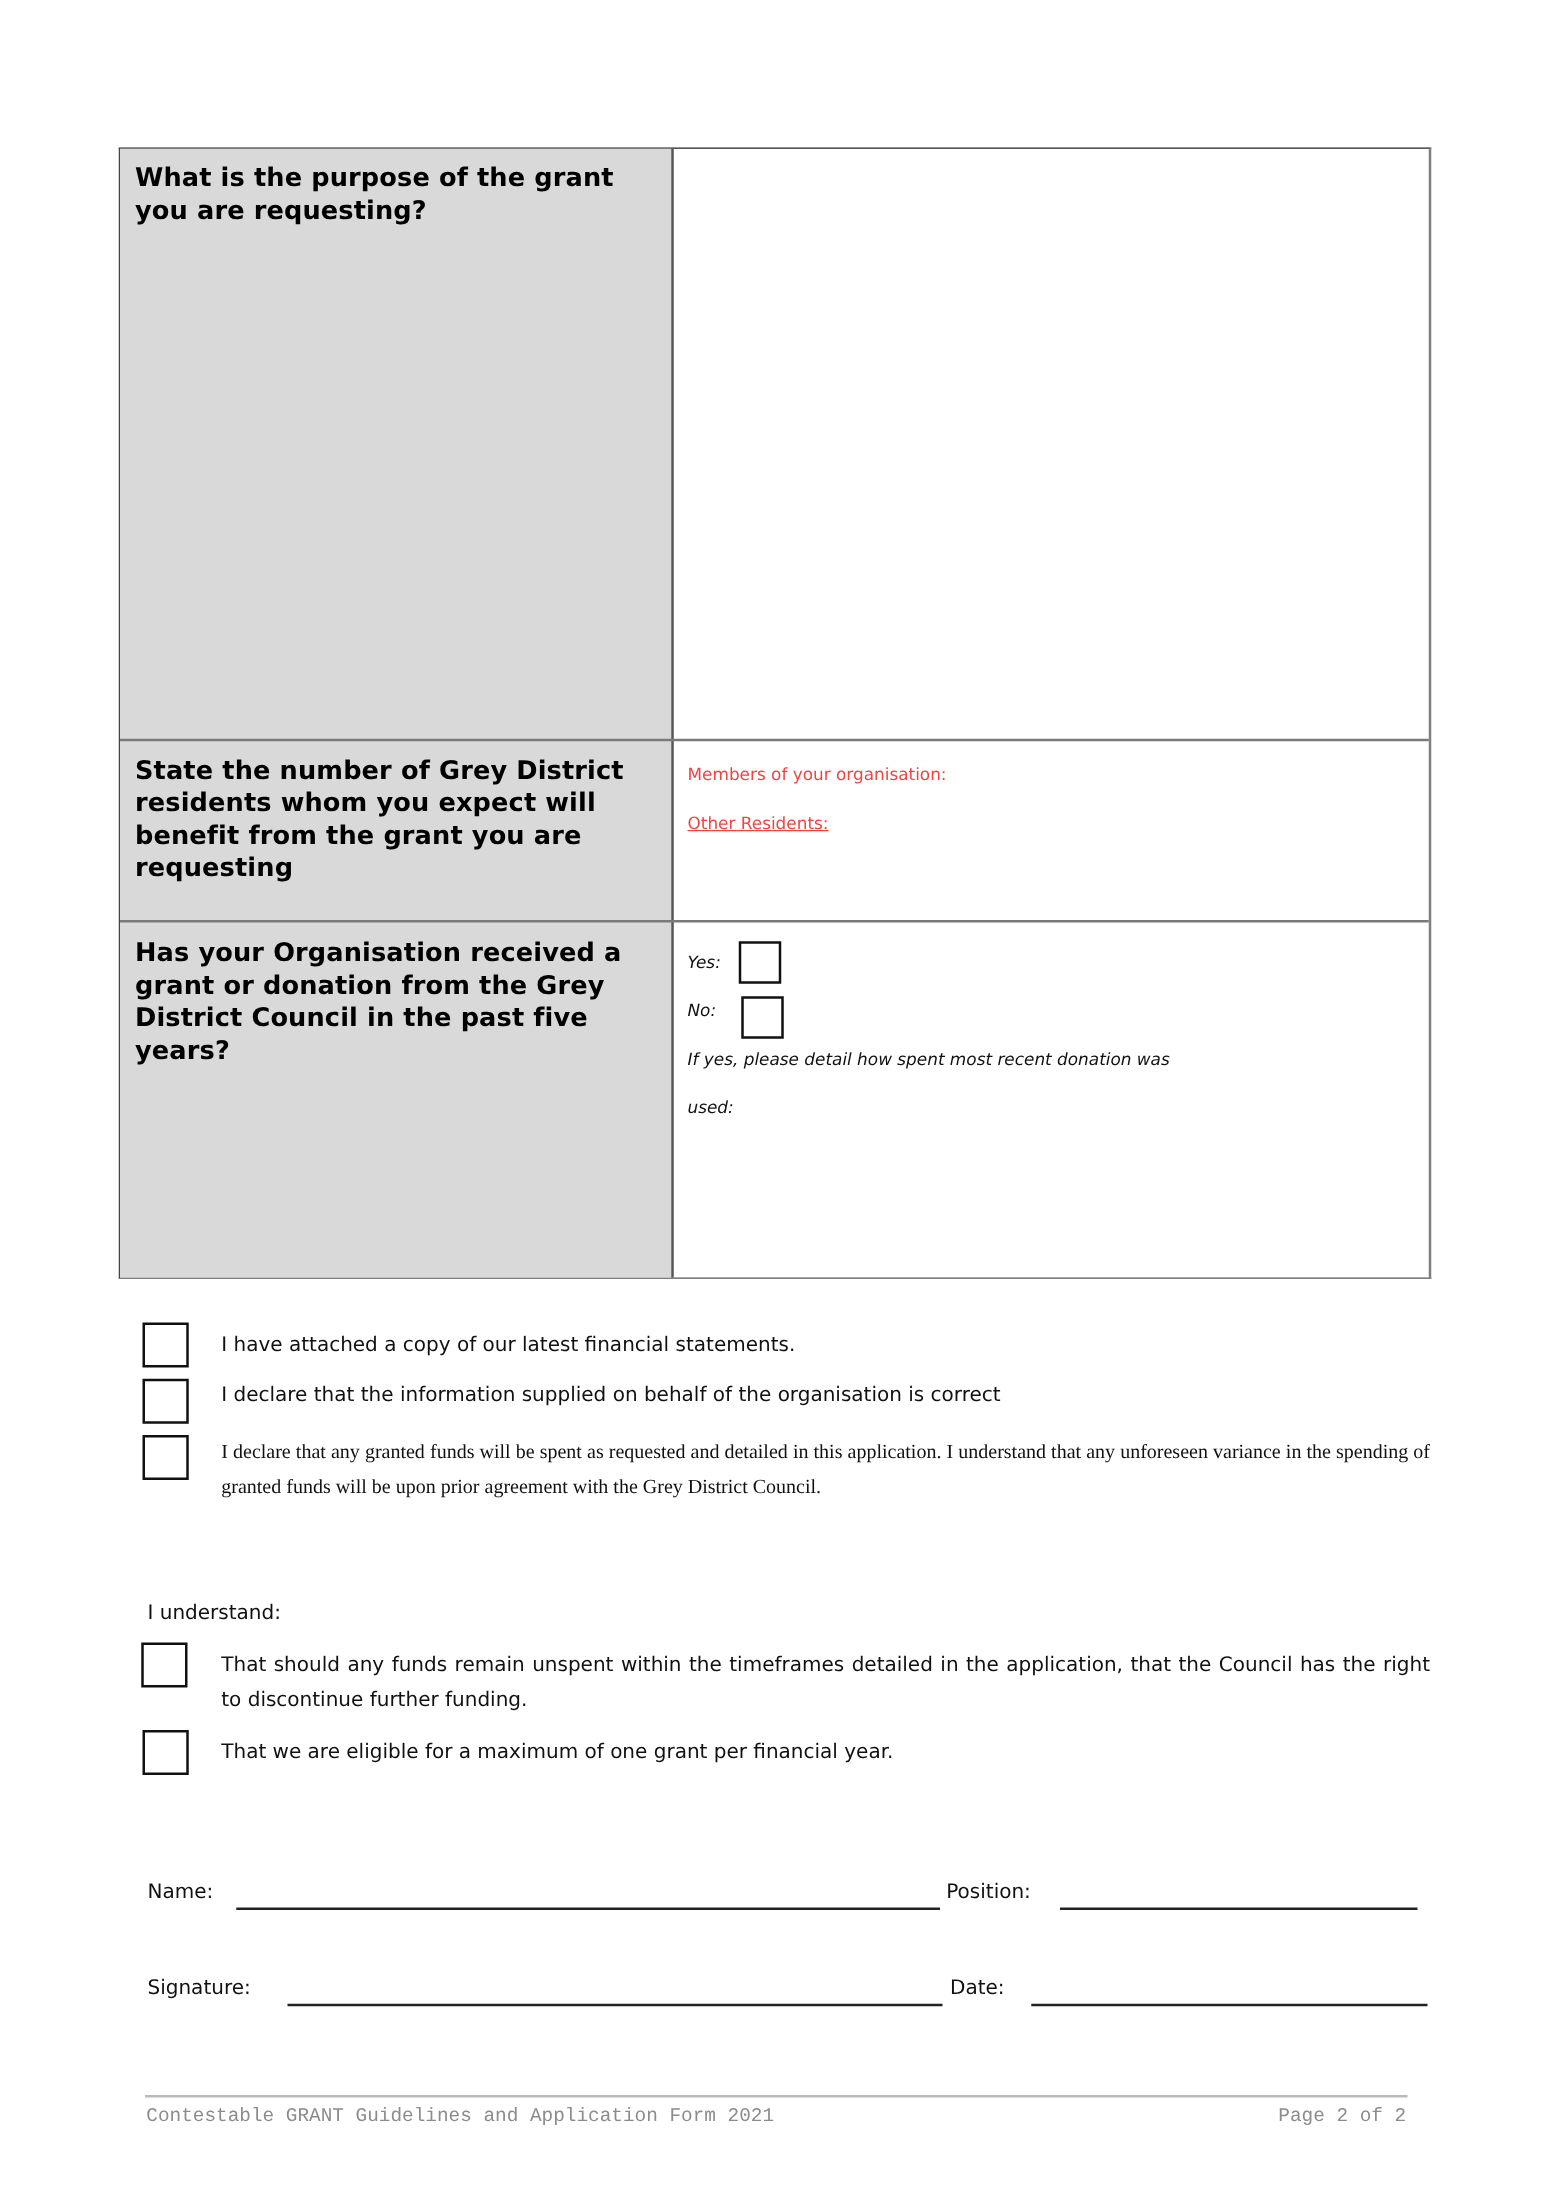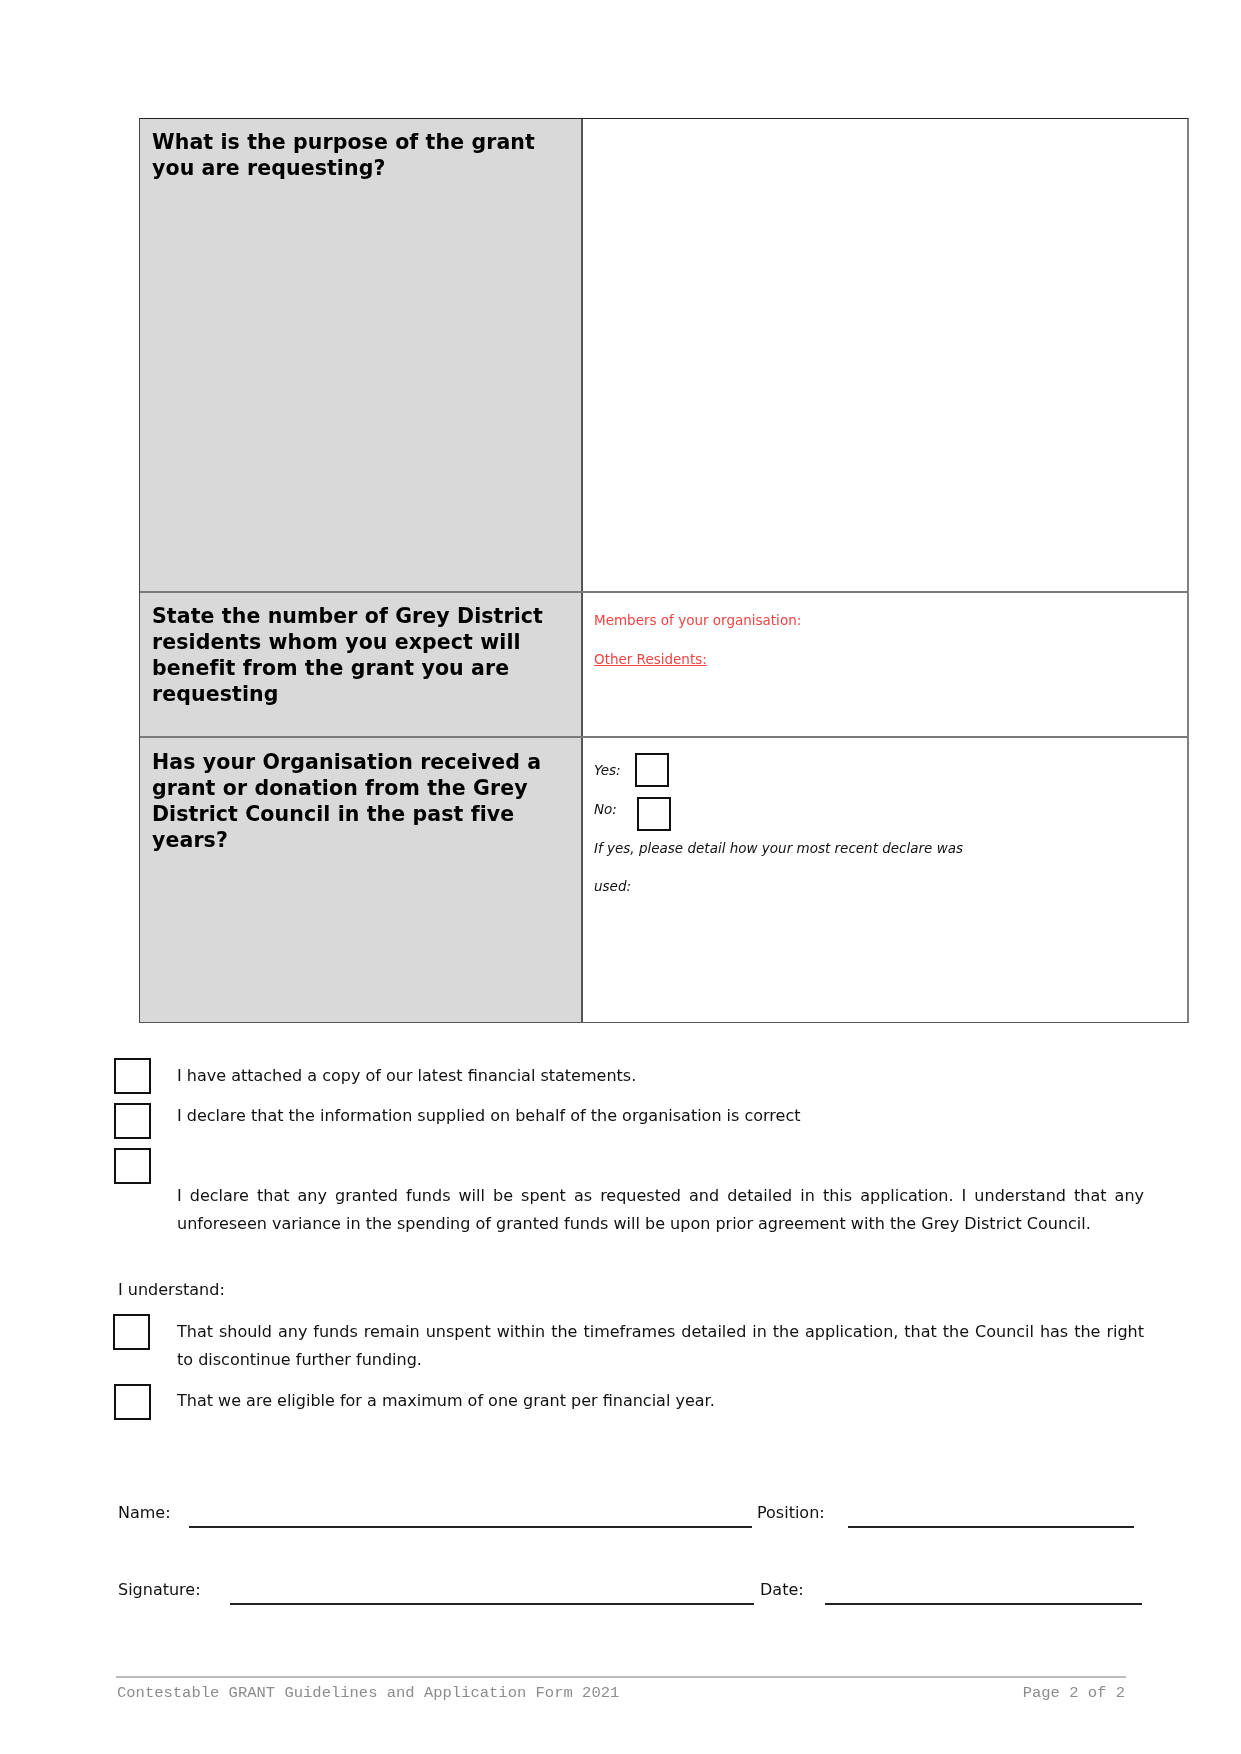--- a/index.html
+++ b/index.html
@@ -3,21 +3,21 @@
 <meta charset="utf-8">
 <style>
   html, body { margin:0; padding:0; background:#ffffff; }
   body { width:1241px; height:1754px; position:relative; overflow:hidden;
          font-family:"DejaVu Sans", "Liberation Sans", sans-serif; color:#000; }
   .abs { position:absolute; }
 
   
   .form-table { position:absolute; left:95px; top:118px; width:1050px; height:905px;
                 box-sizing:border-box; border-top:1.5px solid #222; border-left:1.5px solid #444;
-                border-right:2px solid #808080; border-bottom:1.5px solid #555;margin-left:44px; }
+                border-right:2px solid #808080; border-bottom:1.5px solid #555; }
   .cell-grey { position:absolute; background:#d9d9d9; }
   .vdiv { position:absolute; left:441px; top:0; bottom:0; width:1.5px; background:#555; }
   .hdiv { position:absolute; left:0; right:0; height:2px; background:#7a7a7a; }
 
   .q-title { position:absolute; left:12px; width:420px; font-weight:bold; font-size:20.5px;
              line-height:26px; letter-spacing:0.1px; }
   .q-hint { position:absolute; left:12px; width:400px; font-style:italic; font-size:15px;
             line-height:20px; color:#111; }
   .ans-label { position:absolute; font-size:13.5px; color:#ef4444; }
   .ans-italic { position:absolute; font-size:13.5px; font-style:italic; color:#111; }
@@ -53,34 +53,34 @@
   <div class="ans-label" style="left:454px;top:493px;">Members of your organisation:</div>
   <div class="abs" style="left:660px;top:488px;width:380px;height:26px;"></div>
   <div class="ans-label" style="left:454px;top:532px;text-decoration:underline;">Other Residents:</div>
   <div class="abs" style="left:580px;top:527px;width:460px;height:26px;"></div>
 
   <div class="q-title" style="top:630px;">Has your Organisation received a grant or donation from the Grey District Council in the past five years?</div>
   <div class="ans-italic" style="left:454px;top:643px;">Yes:</div>
   <div class="box" style="left:495px;top:634px;"></div>
   <div class="ans-italic" style="left:454px;top:682px;">No:</div>
   <div class="box" style="left:497px;top:678px;"></div>
-  <div class="ans-italic" style="left:454px;top:721px;">If yes, please detail how your most recent declare was</div>
+  <div class="ans-italic" style="left:454px;top:721px;">If yes, please detail how spent most recent donation was</div>
   <div class="ans-italic" style="left:454px;top:759px;">used:</div>
   <div class="abs" style="left:443px;top:780px;width:604px;height:120px;"></div>
 </div>
 
 <div>
   <div class="cbox" style="top:1058px;"></div>
   <div class="decl-text" style="top:1062px;">I have attached a copy of our latest financial statements.</div>
 
   <div class="cbox" style="top:1103px;"></div>
   <div class="decl-text" style="top:1102px;">I declare that the information supplied on behalf of the organisation is correct</div>
 
   <div class="cbox" style="top:1148px;"></div>
-  <div class="decl-text" style="top:1182px;">I declare that any granted funds will be spent as requested and detailed in this application.  I understand that any unforeseen variance in the spending of granted funds will be upon prior agreement with the Grey District Council.</div>
+  <div class="decl-text" style="top:1148px;font-family:Liberation Serif, serif;">I declare that any granted funds will be spent as requested and detailed in this application.  I understand that any unforeseen variance in the spending of granted funds will be upon prior agreement with the Grey District Council.</div>
 </div>
 
 <div>
   <div class="sig-text" style="left:118px;top:1280px;">I understand:</div>
 
   <div class="cbox" style="left:113px;top:1314px;"></div>
   <div class="decl-text" style="top:1318px;">That should any funds remain unspent within the timeframes detailed in the application, that the Council has the right to discontinue further funding.</div>
 
   <div class="cbox" style="top:1384px;"></div>
   <div class="decl-text" style="top:1387px;">That we are eligible for a maximum of one grant per financial year.</div>

